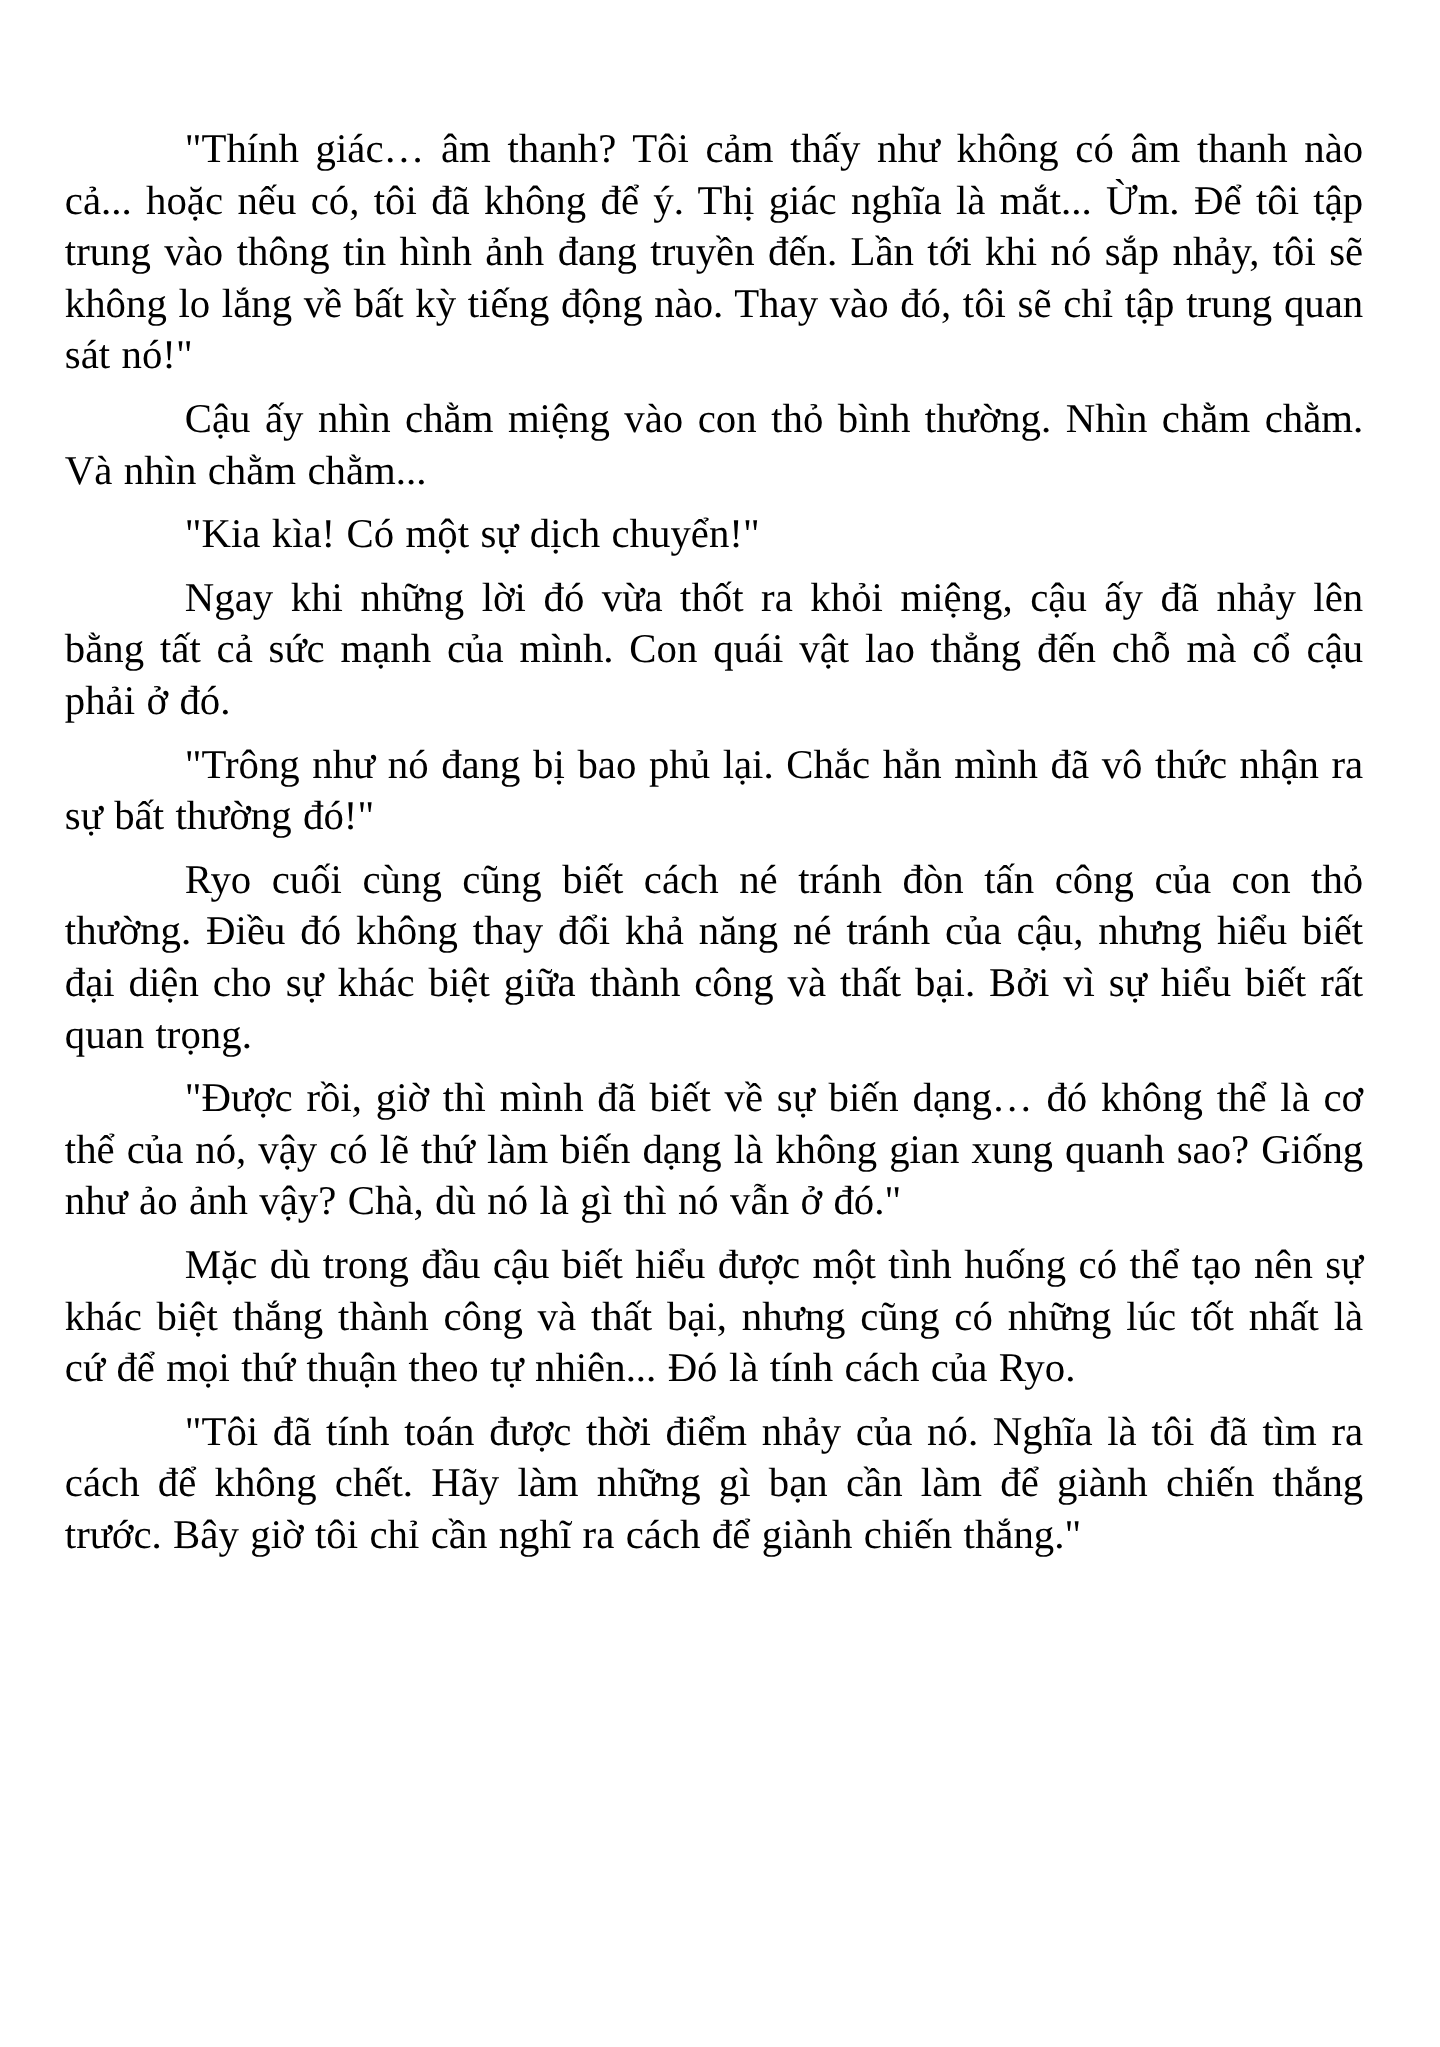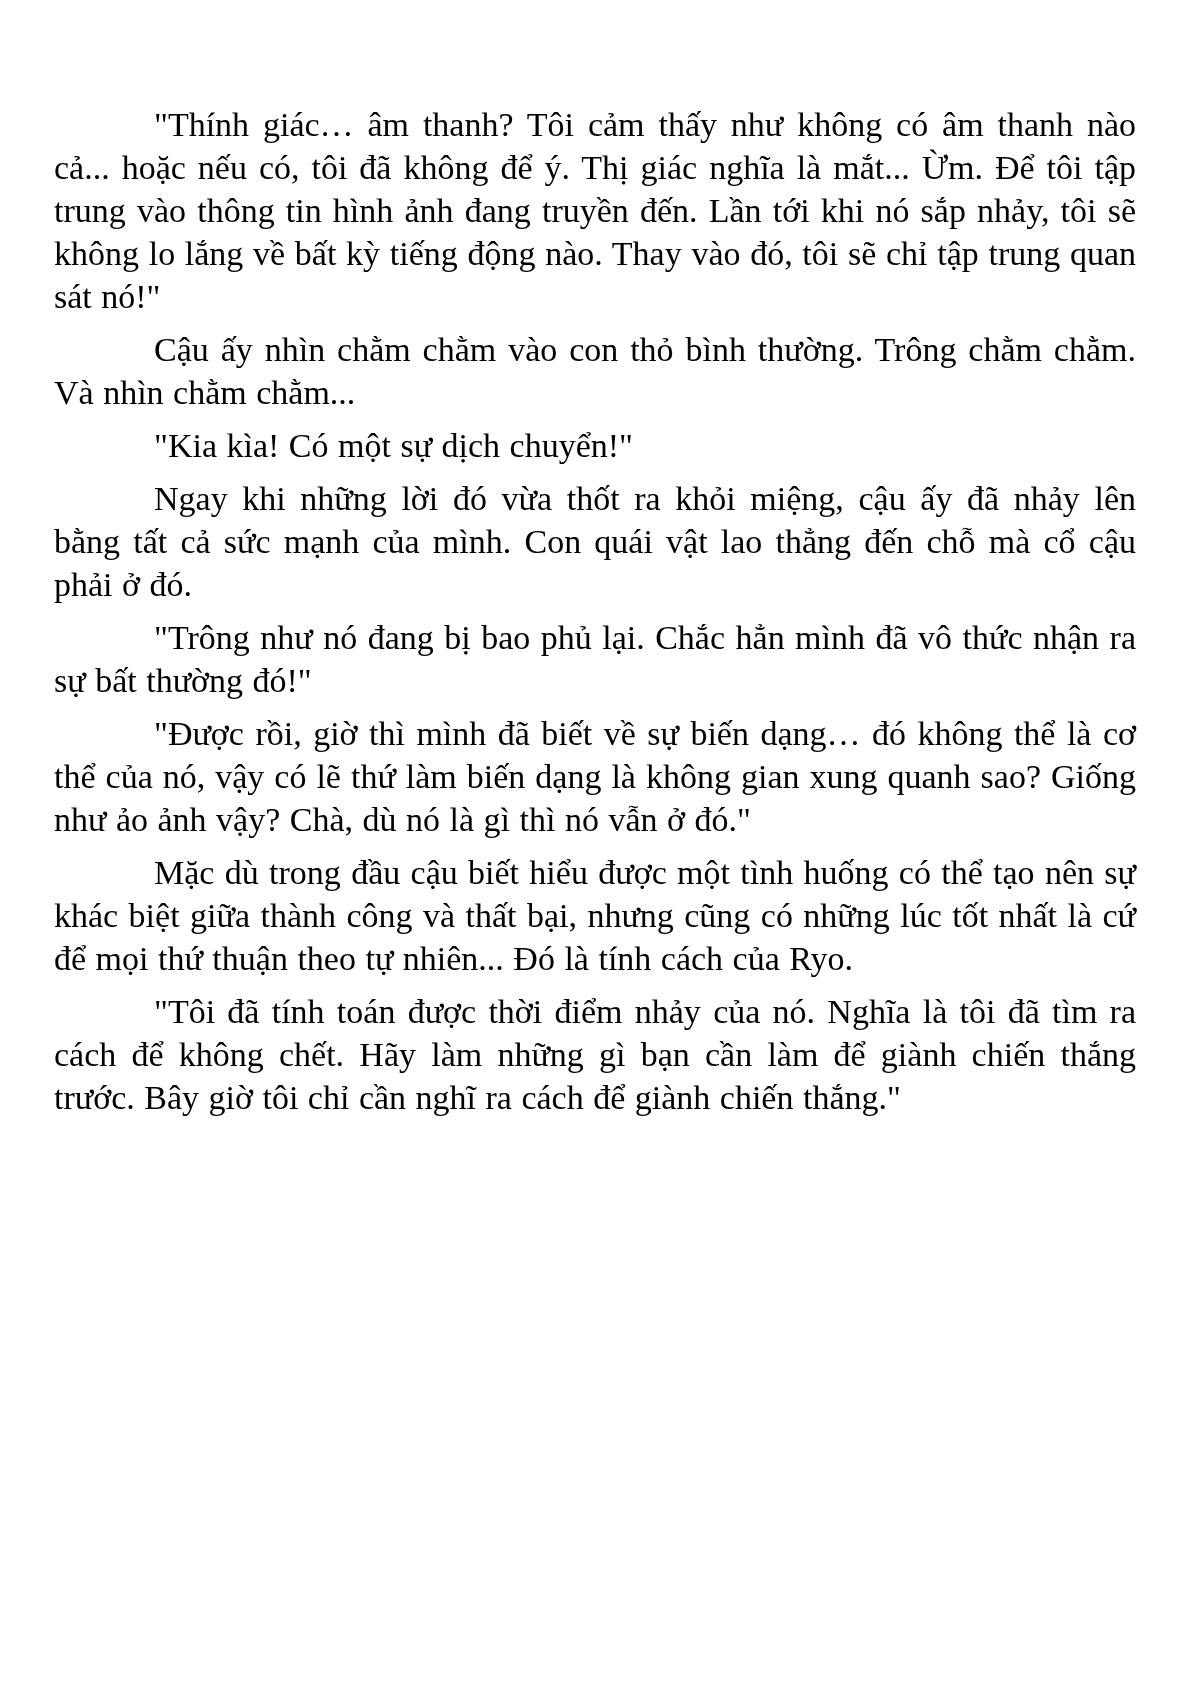--- a/index.html
+++ b/index.html
@@ -28,20 +28,21 @@
     text-align: justify;
     text-indent: 100px;
     word-spacing: 1px;
   }
 </style>
 </head>
 <body>
 
 <div class="page">
   <p>"Thính giác… âm thanh? Tôi cảm thấy như không có âm thanh nào cả... hoặc nếu có, tôi đã không để ý. Thị giác nghĩa là mắt... Ừm. Để tôi tập trung vào thông tin hình ảnh đang truyền đến. Lần tới khi nó sắp nhảy, tôi sẽ không lo lắng về bất kỳ tiếng động nào. Thay vào đó, tôi sẽ chỉ tập trung quan sát nó!"</p>
-  <p>Cậu ấy nhìn chằm chằm vào con thỏ bình thường. Trông chằm chằm. Và nhìn chằm chằm...</p>
+  <p>Cậu ấy nhìn chằm miệng vào con thỏ bình thường. Nhìn chằm chằm. Và nhìn chằm chằm...</p>
   <p>"Kia kìa! Có một sự dịch chuyển!"</p>
   <p>Ngay khi những lời đó vừa thốt ra khỏi miệng, cậu ấy đã nhảy lên bằng tất cả sức mạnh của mình. Con quái vật lao thẳng đến chỗ mà cổ cậu phải ở đó.</p>
   <p>"Trông như nó đang bị bao phủ lại. Chắc hẳn mình đã vô thức nhận ra sự bất thường đó!"</p>
+  <p>Ryo cuối cùng cũng biết cách né tránh đòn tấn công của con thỏ thường. Điều đó không thay đổi khả năng né tránh của cậu, nhưng hiểu biết đại diện cho sự khác biệt giữa thành công và thất bại. Bởi vì sự hiểu biết rất quan trọng.</p>
   <p>"Được rồi, giờ thì mình đã biết về sự biến dạng… đó không thể là cơ thể của nó, vậy có lẽ thứ làm biến dạng là không gian xung quanh sao? Giống như ảo ảnh vậy? Chà, dù nó là gì thì nó vẫn ở đó."</p>
-  <p>Mặc dù trong đầu cậu biết hiểu được một tình huống có thể tạo nên sự khác biệt giữa thành công và thất bại, nhưng cũng có những lúc tốt nhất là cứ để mọi thứ thuận theo tự nhiên... Đó là tính cách của Ryo.</p>
+  <p>Mặc dù trong đầu cậu biết hiểu được một tình huống có thể tạo nên sự khác biệt thắng thành công và thất bại, nhưng cũng có những lúc tốt nhất là cứ để mọi thứ thuận theo tự nhiên... Đó là tính cách của Ryo.</p>
   <p>"Tôi đã tính toán được thời điểm nhảy của nó. Nghĩa là tôi đã tìm ra cách để không chết. Hãy làm những gì bạn cần làm để giành chiến thắng trước. Bây giờ tôi chỉ cần nghĩ ra cách để giành chiến thắng."</p>
 </div>
 
 </body></html>

